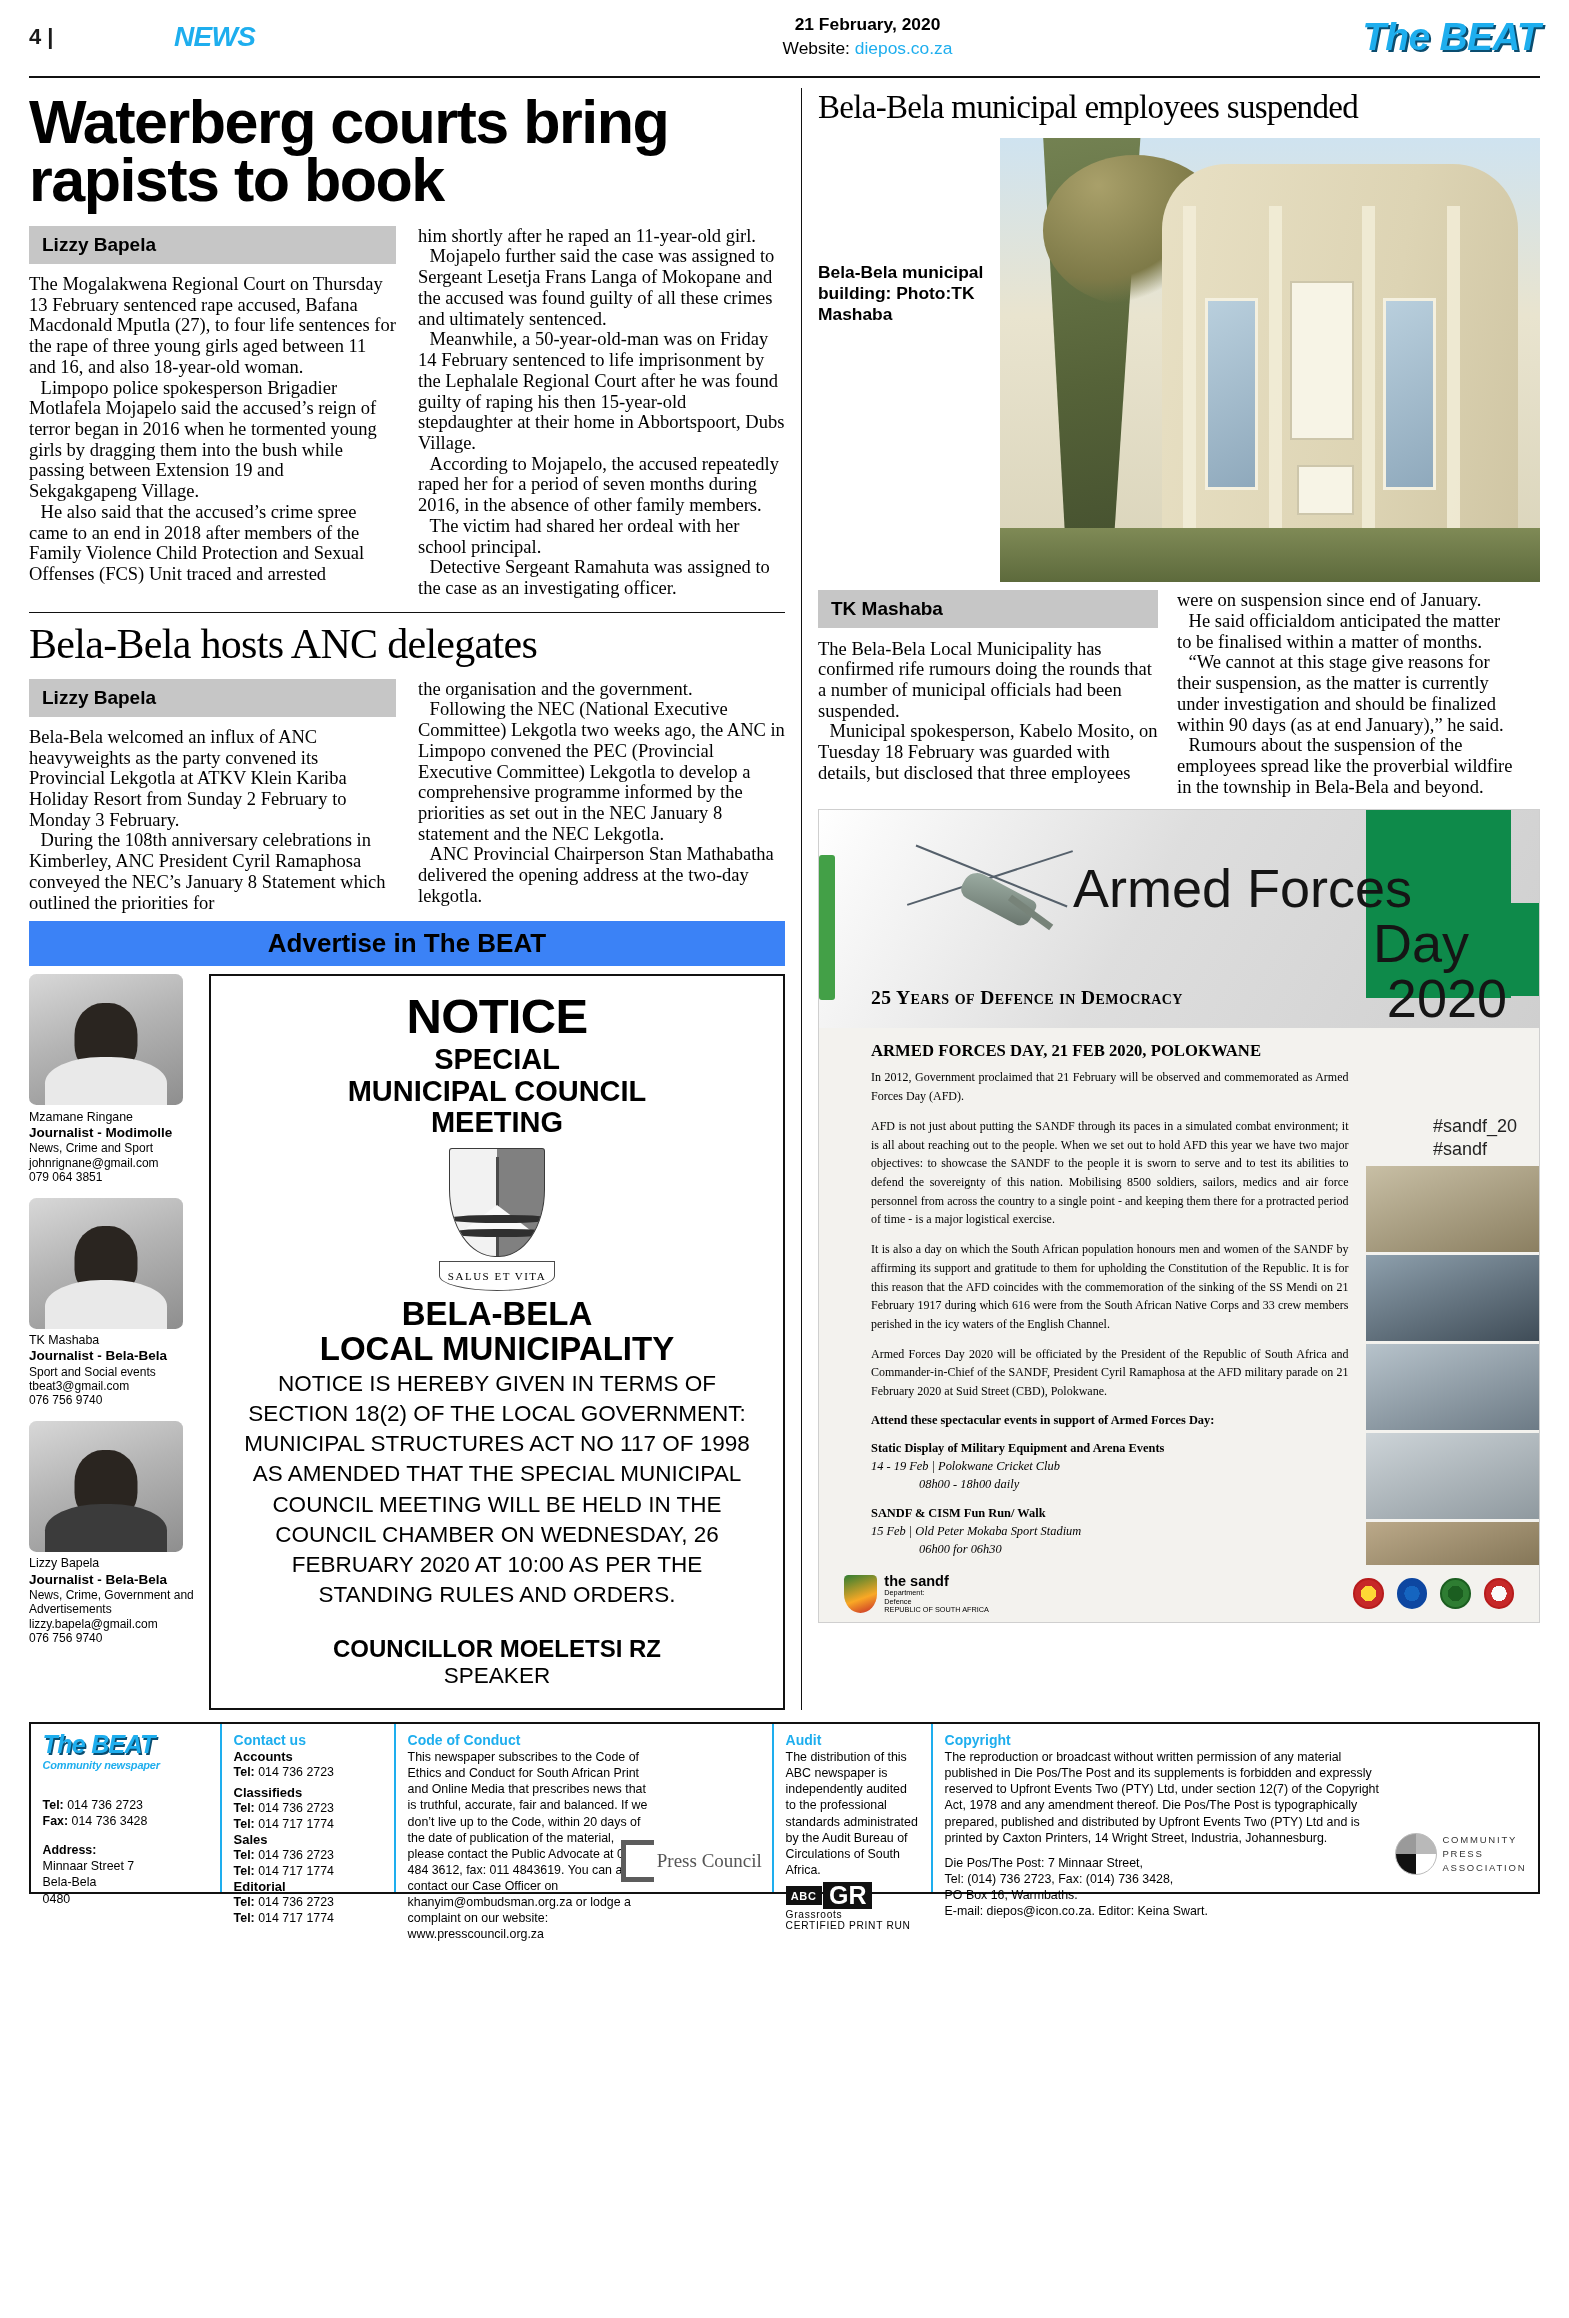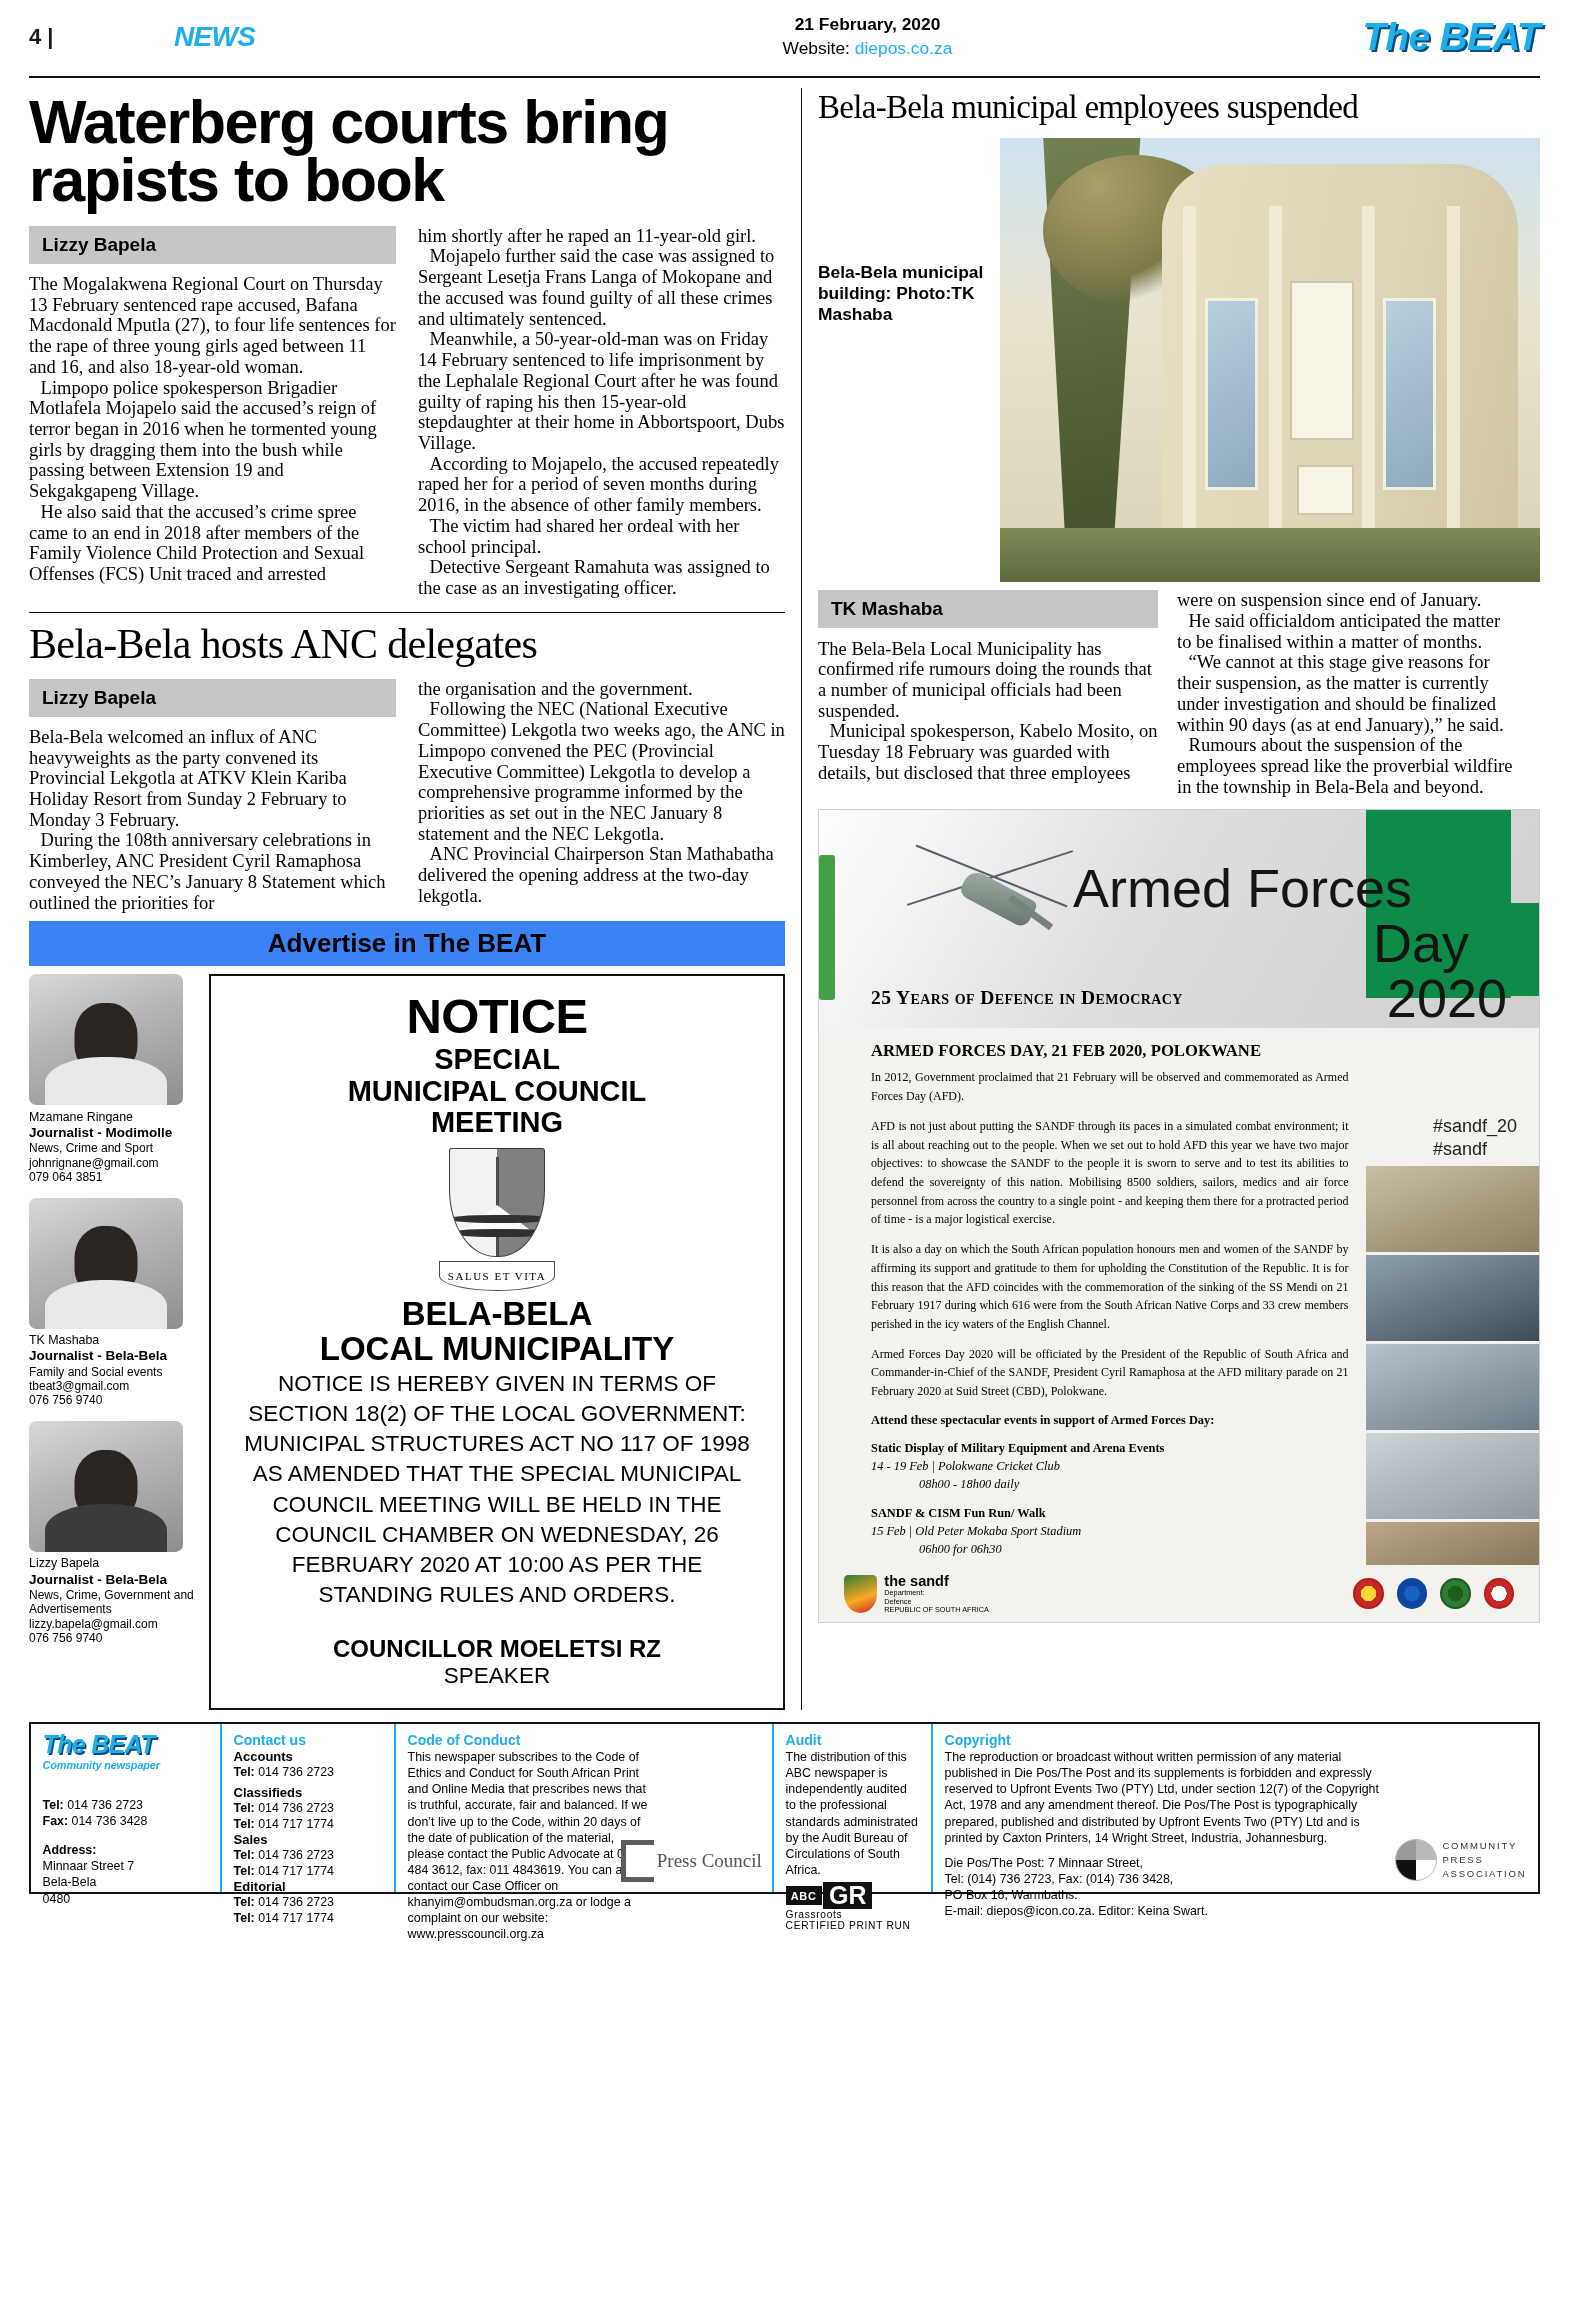--- a/index.html
+++ b/index.html
@@ -279,21 +279,21 @@
     position:absolute; right:10.2px; bottom:10.2px; display:flex; align-items:center; gap:2.9px;
   }
   .press-mark { width:33px; height:42px; border:5.8px solid #5c5c5c; border-right:none; background:#fff; }
   .press-words { font-family:"Liberation Serif", serif; font-size:19px; color:#555; line-height:1; }
   .abc-logo { display:flex; align-items:center; gap:1.5px; margin-top:4.4px; }
   .abc-box { background:#111; color:#fff; font-family:"Liberation Sans", sans-serif;
              font-size:11px; font-weight:bold; padding:3.6px 5.1px; letter-spacing:0.7px; }
   .gr-box { background:#111; color:#fff; font-family:"Liberation Sans", sans-serif;
             font-size:25px; font-weight:bold; padding:0 5.8px; line-height:1.05; }
   .gr-words { font-family:"Liberation Sans", sans-serif; font-size:10.2px; letter-spacing:0.7px; }
-  .cpa-logo { position:absolute; right:11.6px; bottom:11px; display:flex; align-items:center; gap:5.8px; }
+  .cpa-logo { position:absolute; right:11.6px; bottom:17px; display:flex; align-items:center; gap:5.8px; }
   .cpa-mark { width:42px; height:42px; border-radius:50%;
     background:conic-gradient(#b9b9b9 0 90deg,#ffffff 90deg 180deg,#111 180deg 270deg,#9a9a9a 270deg 360deg);
     border:0.7px solid #bbb; }
   .cpa-words { font-family:"Liberation Sans", sans-serif; font-size:9.5px; letter-spacing:1.8px; line-height:1.45; color:#333; }
 </style>
 </head>
 <body>
 
 <div class="page">
 
@@ -381,21 +381,21 @@
             <div class="staff-meta">079 064 3851</div>
           </div>
 
           <div class="staff-card">
             <div class="staff-photo">
               <div class="head"></div>
                 <div class="body"></div>
             </div>
             <div class="staff-name">TK Mashaba</div>
             <div class="staff-role">Journalist - Bela-Bela</div>
-            <div class="staff-meta">Family and Social events</div>
+            <div class="staff-meta">Sport and Social events</div>
             <div class="staff-meta">tbeat3@gmail.com</div>
             <div class="staff-meta">076 756 9740</div>
           </div>
 
           <div class="staff-card">
             <div class="staff-photo">
               <div class="head"></div>
                 <div class="body dark"></div>
             </div>
             <div class="staff-name">Lizzy Bapela</div>

